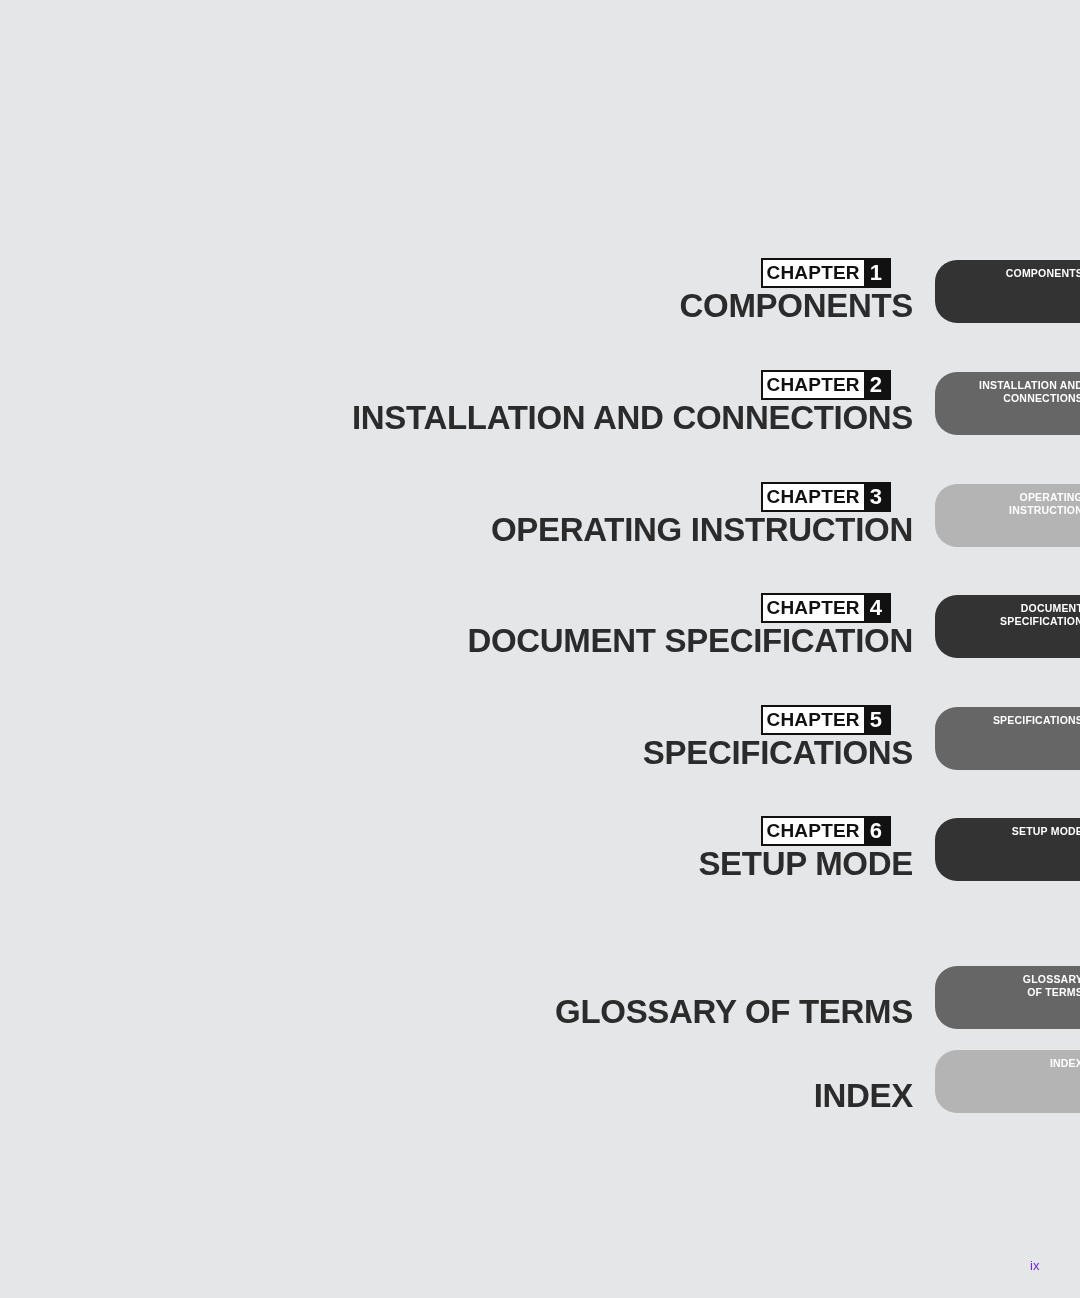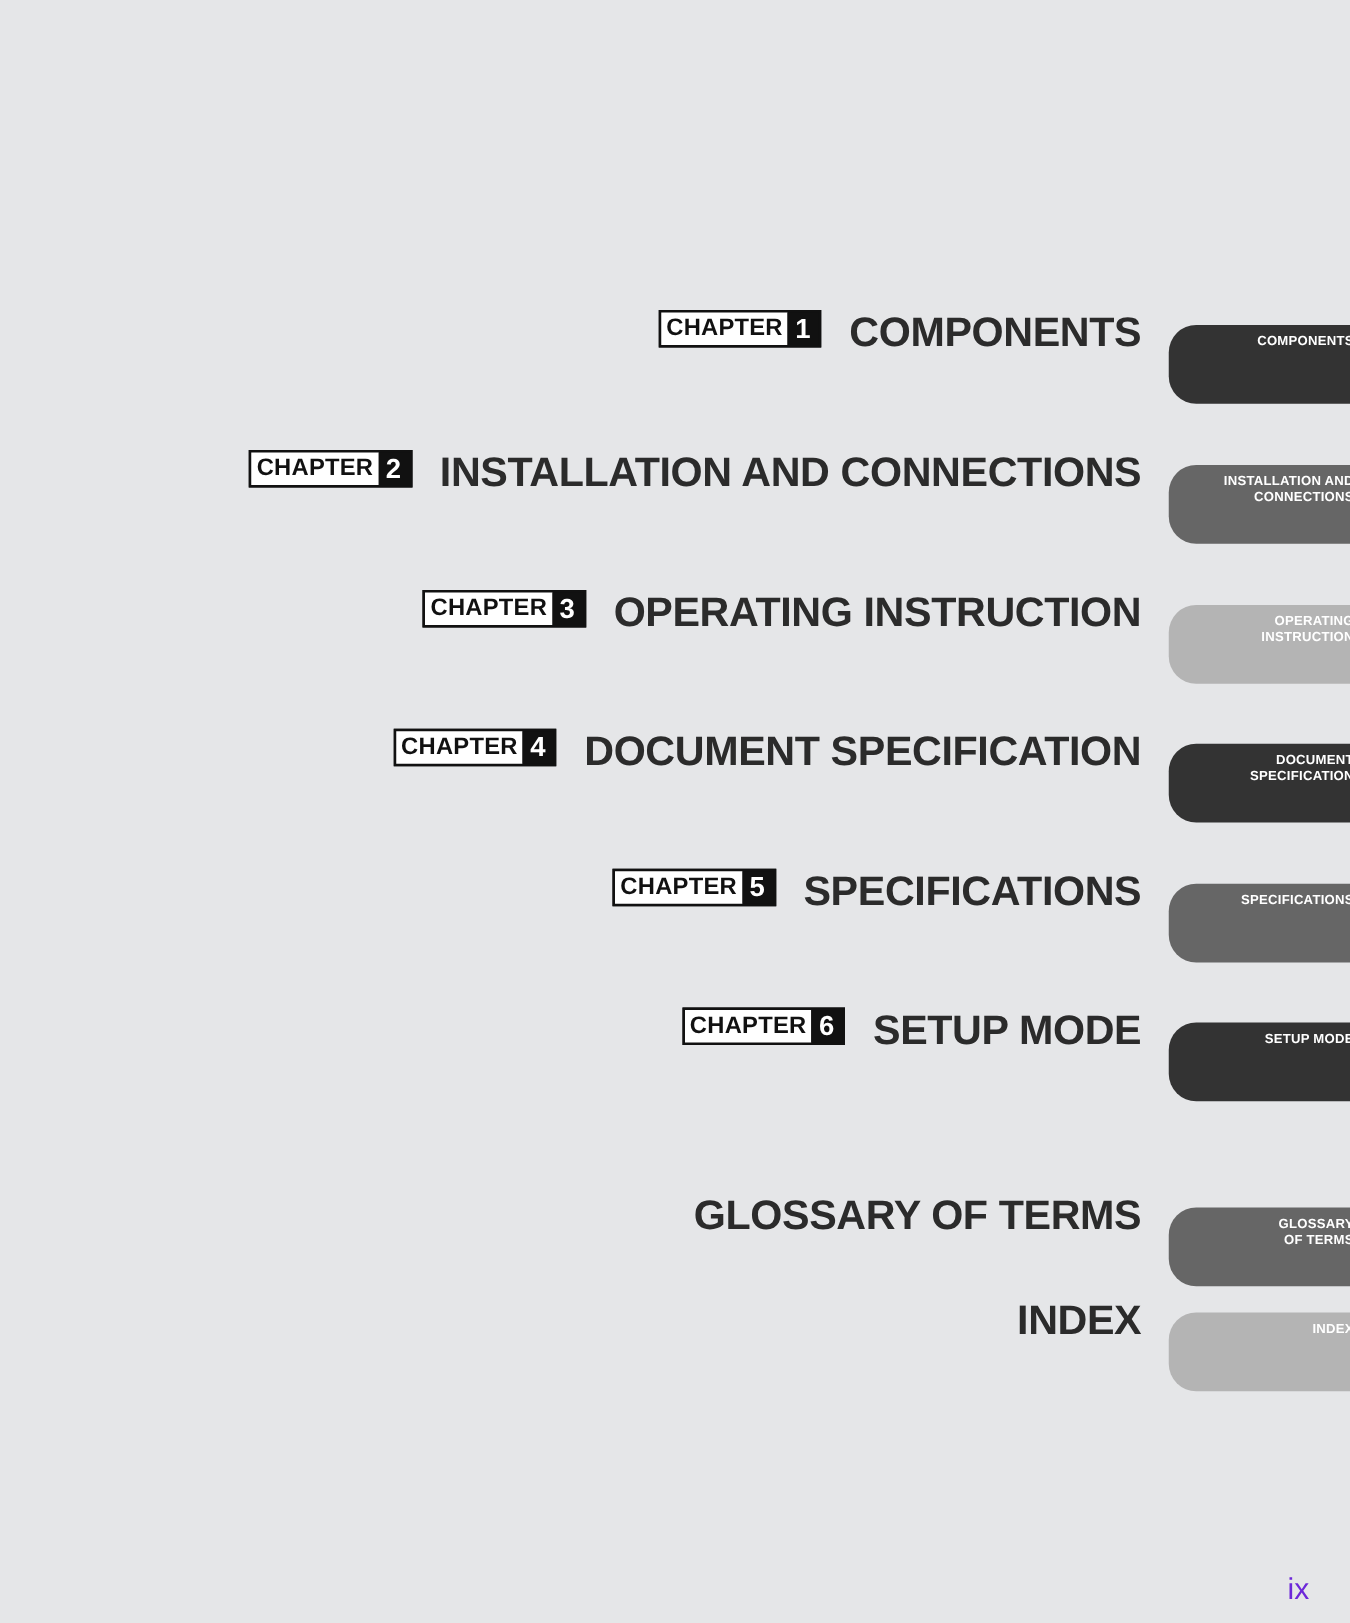--- a/index.html
+++ b/index.html
@@ -30,22 +30,22 @@
     display: block;
   }
 
   
   .row-left {
     position: absolute;
     right: 167px;          
     top: 0;
     height: 76px;
     display: flex;
-    flex-direction: row;
-    align-items: flex-start;
+    flex-direction: column;
+    align-items: flex-end;
     justify-content: flex-end;
     white-space: nowrap;
   }
 
   
   .chapter-badge {
     display: inline-flex;
     flex-direction: row;
     align-items: stretch;
     border: 2px solid #111111;
@@ -108,21 +108,21 @@
     display: block;
     text-align: right;
     white-space: pre-line;
   }
 
   
   .page-number {
     position: absolute;
     left: 1030px;
     top: 1258px;
-    font-size: 24px;
+    font-size: 13px;
     color: #6d28d9;
     font-family: "Liberation Sans", sans-serif;
   }
 </style>
 </head>
 <body>
 
 <div id="page">
   <div id="rows">
       <div class="toc-row" style="top: 248px;">

